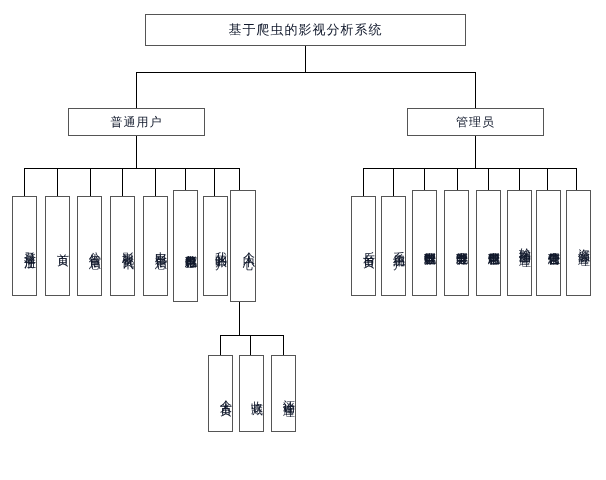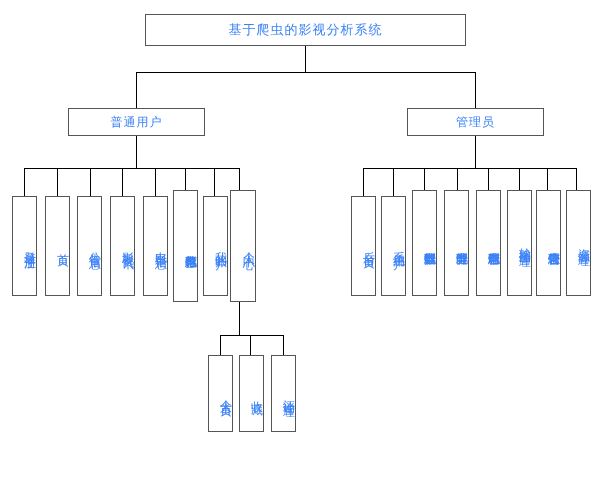--- a/index.html
+++ b/index.html
@@ -16,21 +16,21 @@
   }
   .node{
     position:absolute;
     box-sizing:border-box;
     border:1px solid #555;
     background:#fff;
     display:flex;
     align-items:center;
     justify-content:center;
     text-align:center;
-    color:#3b82f6;
+    color:#0f172a;
   }
   .node.root{
     font-size:13px;
     letter-spacing:1px;
   }
   .node.branch{
     font-size:12px;
     letter-spacing:1px;
   }
   .node.leaf{

